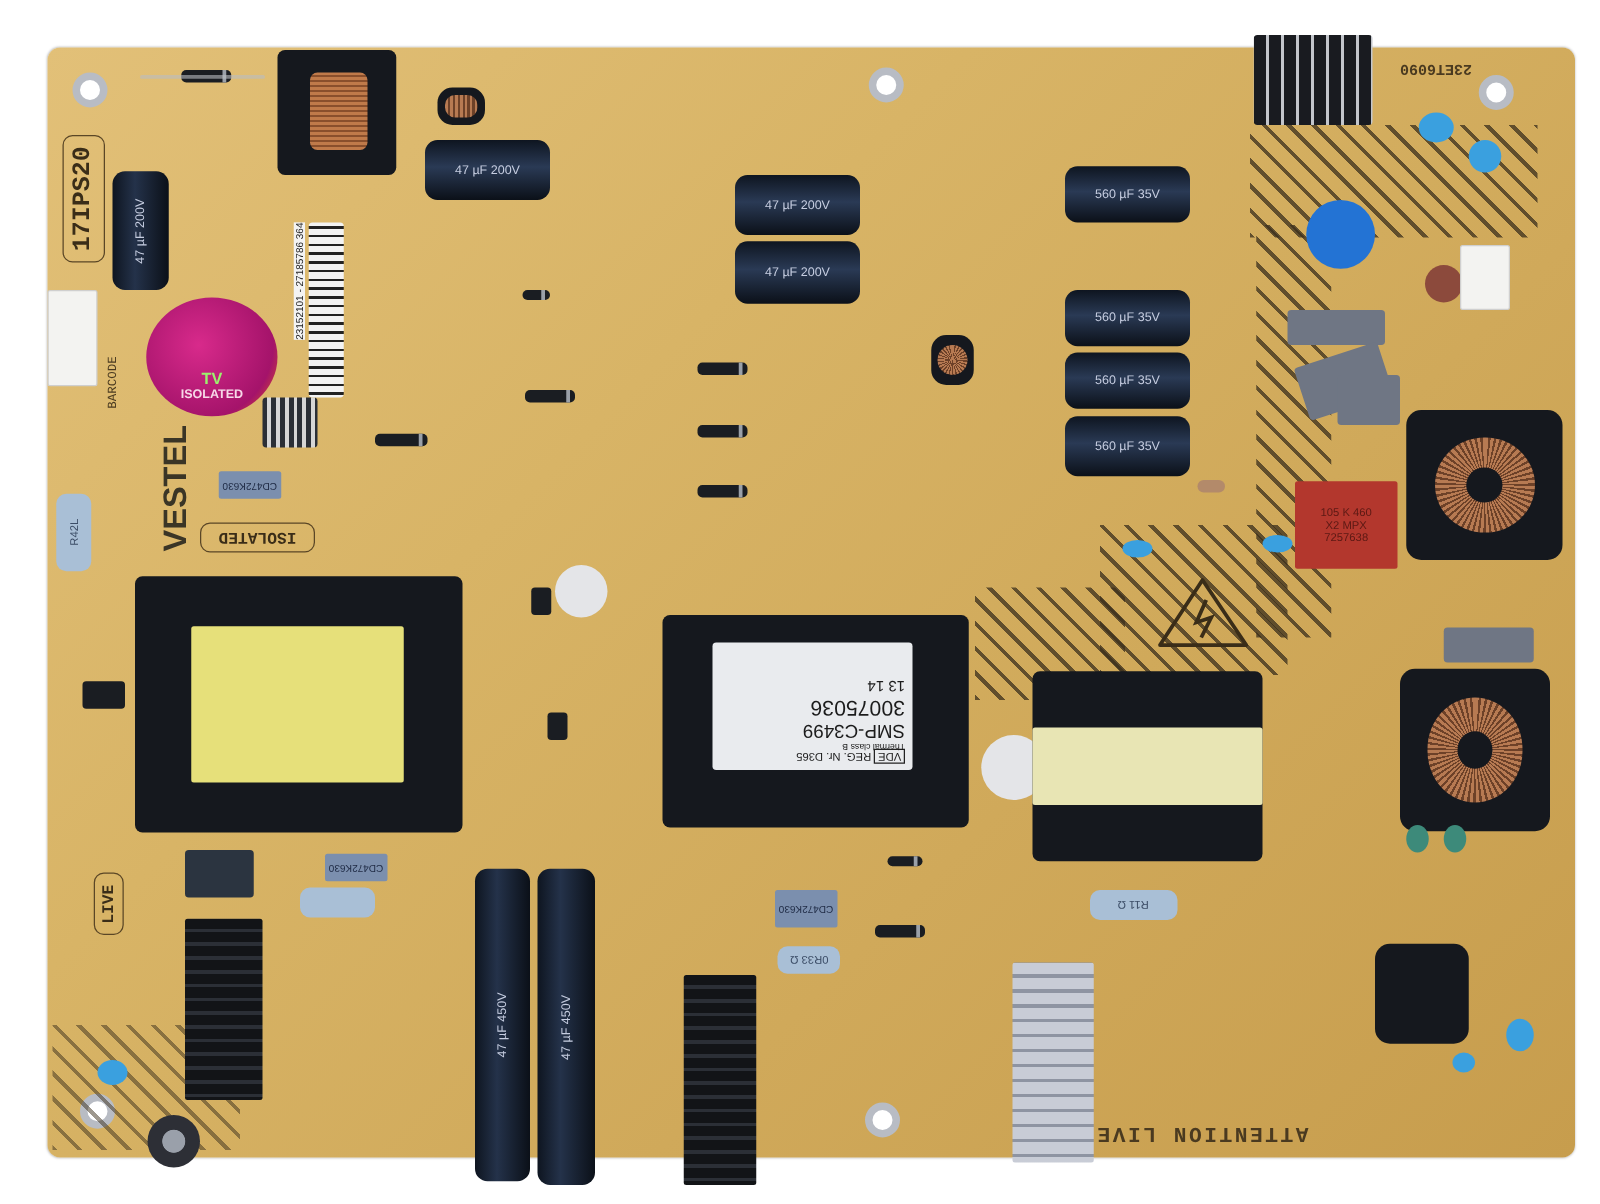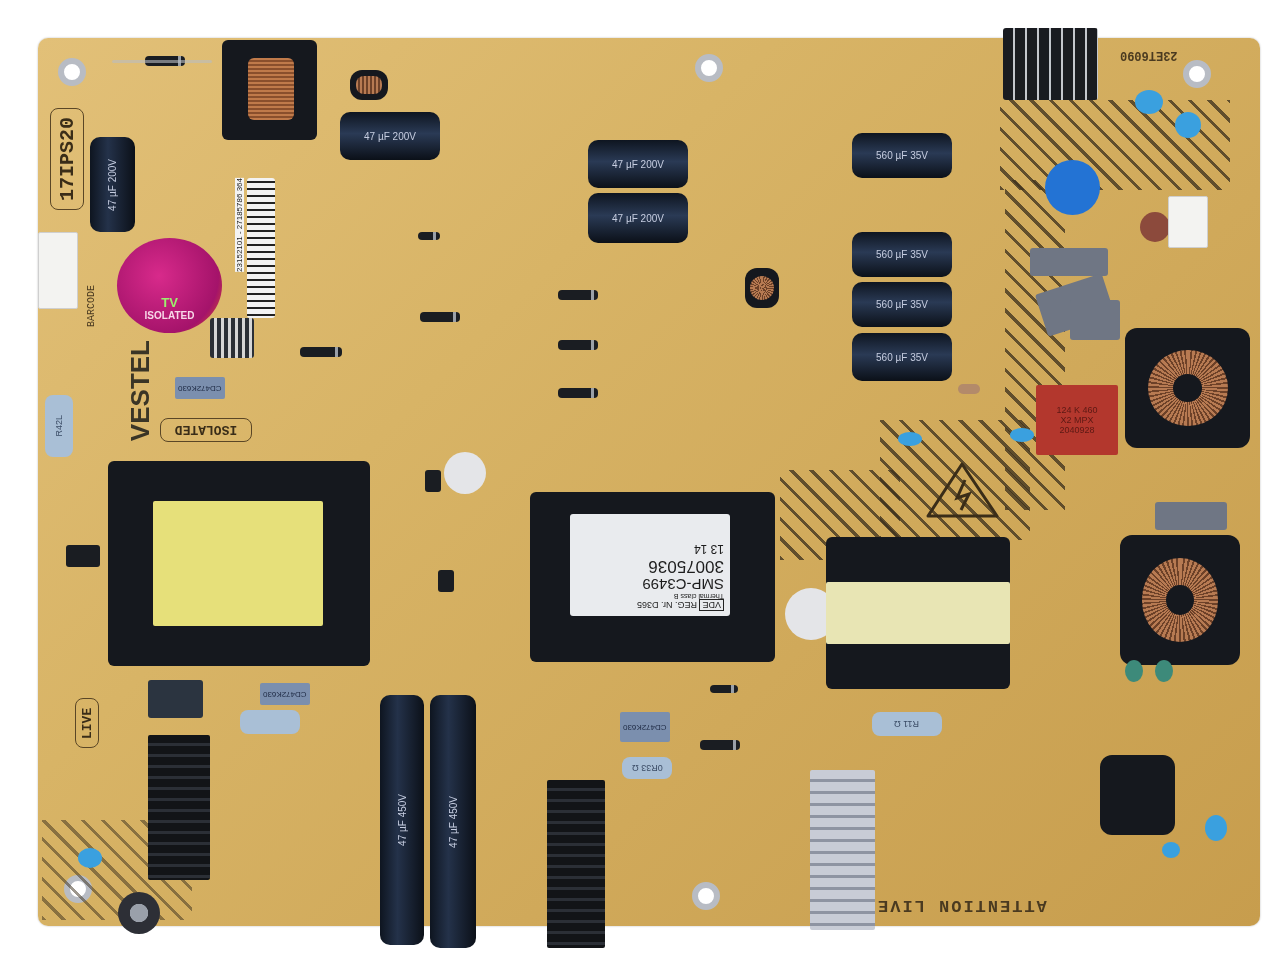--- a/index.html
+++ b/index.html
@@ -167,23 +167,23 @@
 </div>
 
 <div class="toroid" style="left:1125px;top:328px;width:125px;height:120px;">
     <div class="coil"></div>
   </div>
 <div class="toroid" style="left:1120px;top:535px;width:120px;height:130px;">
     <div class="coil"></div>
   </div>
 
 <div class="box" style="left:1036px;top:385px;width:82px;height:70px;background:#b3372d;color:#5c1914;flex-direction:column;font-size:9px;">
-  <span>124 K 460</span>
+  <span>105 K 460</span>
   <span>X2 MPX</span>
-  <span>2040928</span>
+  <span>7257638</span>
 </div>
 
 <div class="grey" style="left:1030px;top:248px;width:78px;height:28px;"></div>
 <div class="grey" style="left:1040px;top:283px;width:70px;height:44px;transform:rotate(-18deg);"></div>
 <div class="grey" style="left:1070px;top:300px;width:50px;height:40px;"></div>
 <div class="grey" style="left:1155px;top:502px;width:72px;height:28px;"></div>
 
 <div class="blue-drop" style="left:1045px;top:160px;width:55px;height:55px;background:#2373d4;"></div>
 <div class="blue-drop" style="left:1135px;top:90px;width:28px;height:24px;"></div>
 <div class="blue-drop" style="left:1175px;top:112px;width:26px;height:26px;"></div>

